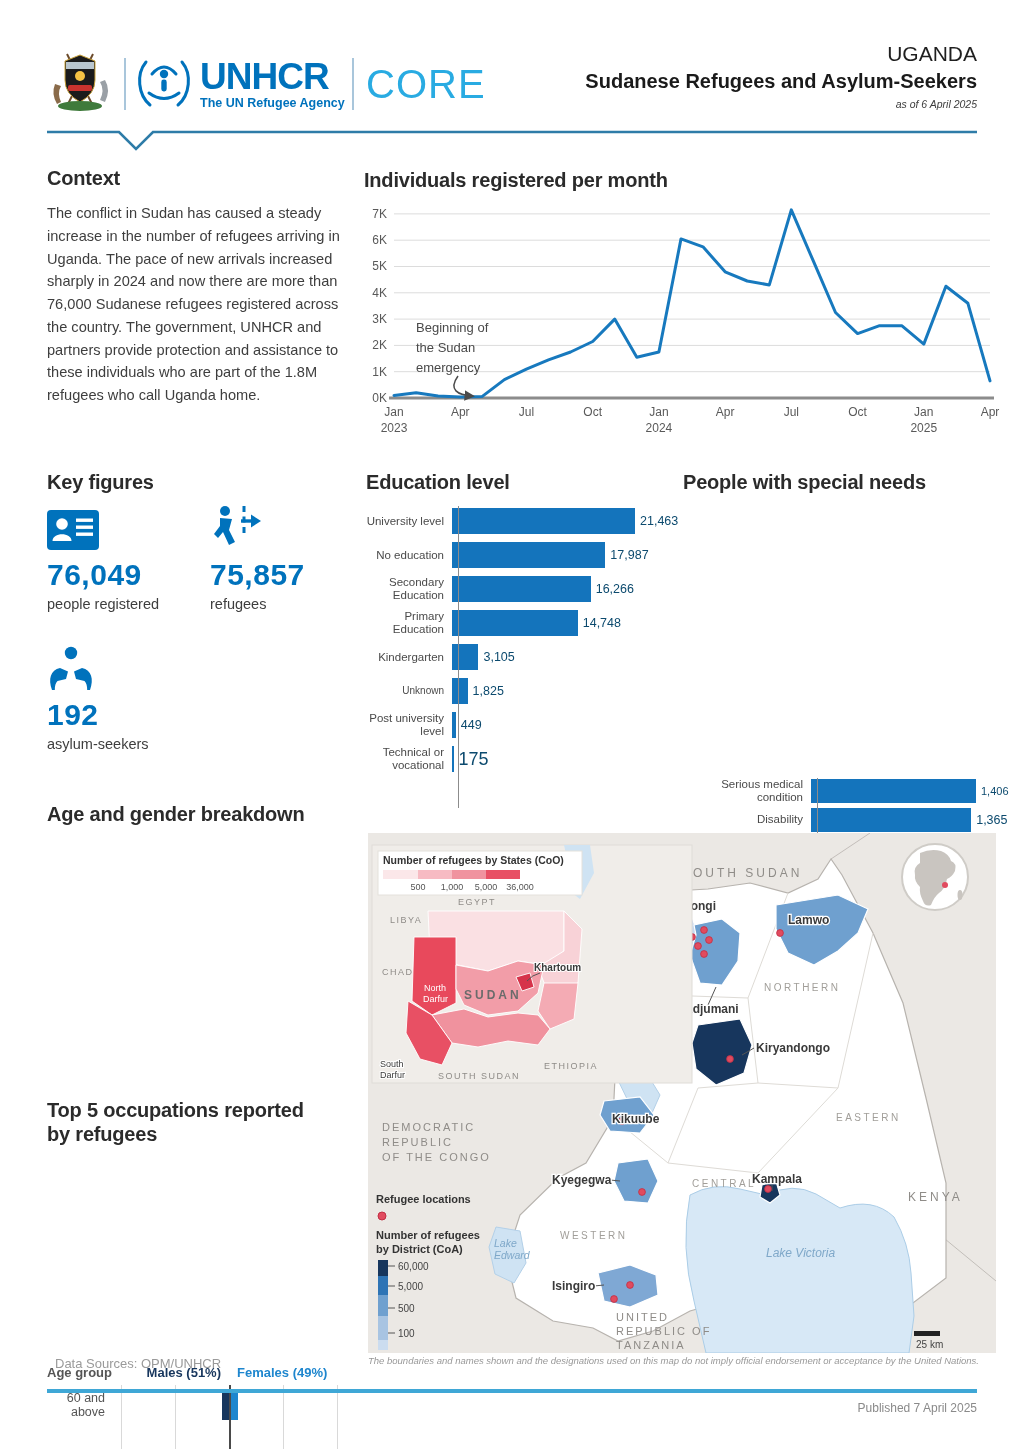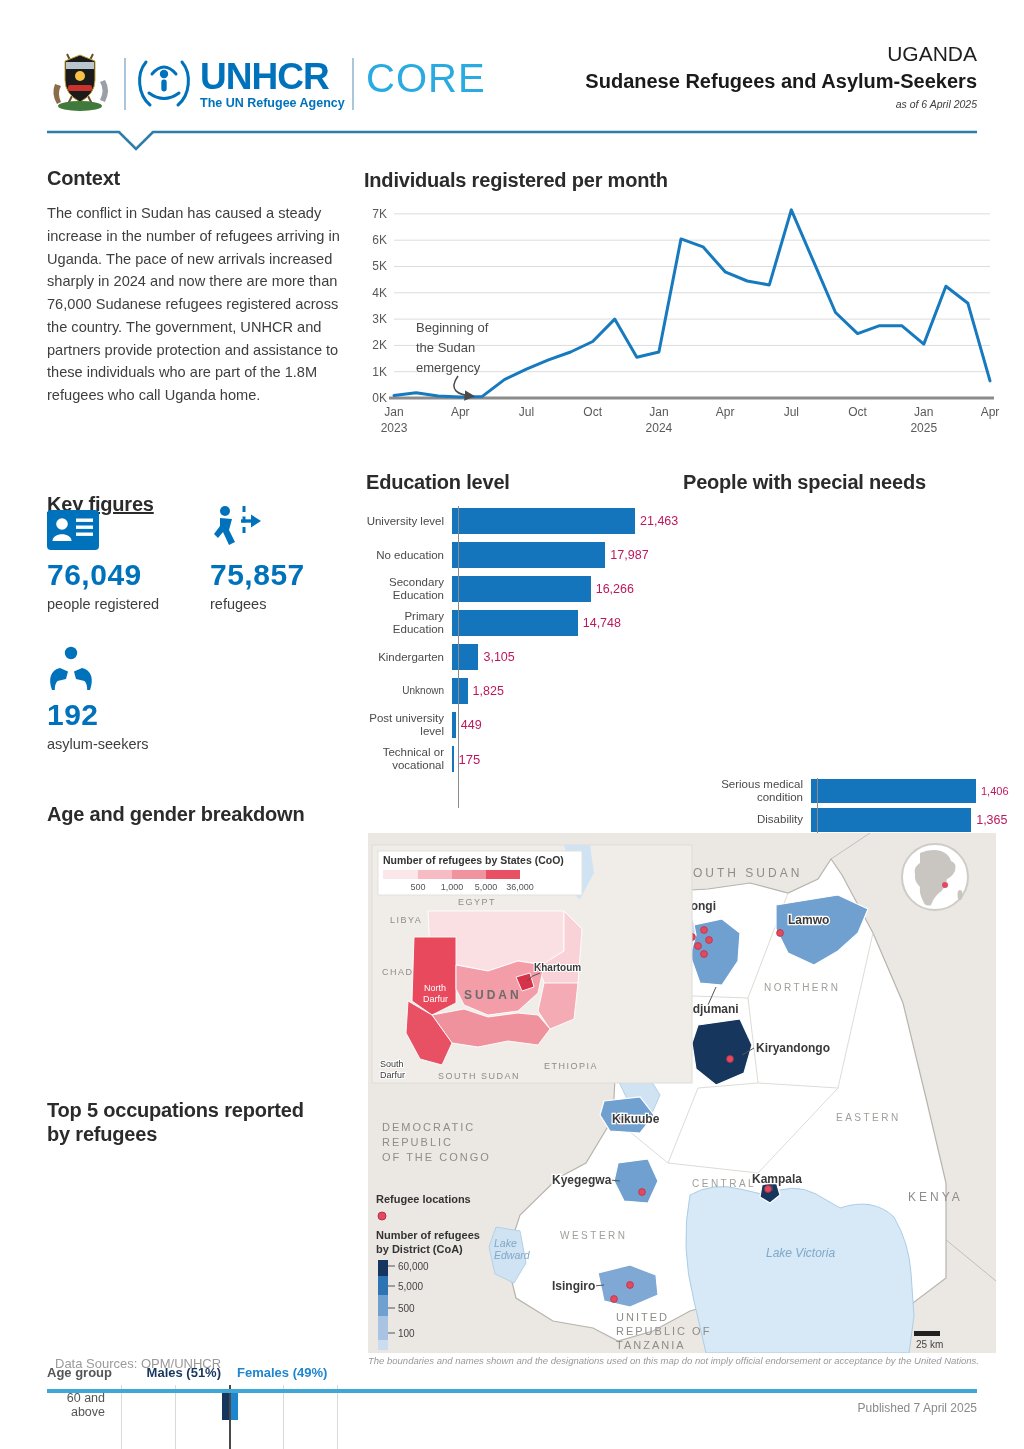--- a/index.html
+++ b/index.html
@@ -17,21 +17,21 @@
   .vdiv{width:2px;background:#A9C6DB;}
   
   .ctx-body{font-size:14.6px;line-height:1.56;color:#3e3e3e;margin-top:12px;}
   
   .kf-num{font-size:30px;font-weight:700;color:#0072BC;letter-spacing:.5px;}
   .kf-lab{font-size:14.5px;color:#3e3e3e;line-height:1.25;margin-top:3px;}
   .kf-icon{height:50px;display:flex;align-items:flex-end;margin-bottom:8px;}
   
   .hrow{display:flex;align-items:center;}
   .hlab{text-align:right;color:#4a4a4a;white-space:pre-line;line-height:1.12;box-sizing:border-box;flex:none;}
-  .hval{color:#be185d;white-space:nowrap;margin-left:5px;}
+  .hval{color:#0c4a6e;white-space:nowrap;margin-left:5px;}
   .hbar{flex:none;margin-left:1px;}
   svg text{font-family:"Liberation Sans",sans-serif;}
   .map-note{font-size:9.5px;font-style:italic;color:#999;line-height:1.35;}
   .sources{font-size:13px;color:#9a9a9a;}
   .ft-left{font-size:12.5px;color:#333;}
   .ft-left b{font-weight:700;}
   .ft-sep{color:#3FA7D6;font-weight:700;}
   .ft-mail{color:#90A6B8;}
   .ft-right{font-size:12px;color:#8a8a8a;text-align:right;}
 </style>
@@ -66,21 +66,21 @@
       </g>
       <circle cx="30" cy="22" r="4.2" fill="#0072BC"></circle>
       <rect x="27.3" y="27.5" width="5.4" height="12" rx="2.4" fill="#0072BC"></rect>
     </svg>
   </div>
   <div class="abs" style="left:200px;top:58px;">
     <div class="unhcr-word">UNHCR</div>
     <div class="unhcr-tag">The UN Refugee Agency</div>
   </div>
   <div class="abs vdiv" style="left:352px;top:58px;height:52px;"></div>
-  <div class="abs brand-core" style="left:366px;top:56px;">CORE</div>
+  <div class="abs brand-core" style="left:366px;top:62px;">CORE</div>
 
   <div class="abs" style="right:47px;top:42px;width:480px;">
     <div class="hdr-country">UGANDA</div>
     <div class="hdr-title">Sudanese Refugees and Asylum-Seekers</div>
     <div class="hdr-date">as of 6 April 2025</div>
   </div>
 
   <svg class="abs" style="left:47px;top:122px;" width="930" height="30">
     <path d="M0 10 L72 10 L89 27 L106 10 L930 10" stroke="#2E7CA8" stroke-width="2.6" fill="none"></path>
   </svg>
@@ -126,21 +126,21 @@
         <text x="563.7777777777778" y="224" text-anchor="middle" fill="#595959" font-size="12">Jan</text>
         <text x="563.7777777777778" y="240" text-anchor="middle" fill="#595959" font-size="12">2025</text>
         <text x="630" y="224" text-anchor="middle" fill="#595959" font-size="12">Apr</text>
         <polyline points="34.0,203.4 56.1,200.7 78.1,203.9 100.2,204.9 122.3,204.4 144.4,187.6 166.4,177.1 188.5,167.9 210.6,160.0 232.7,149.5 254.7,127.1 276.8,165.2 298.9,160.0 321.0,46.9 343.0,54.8 365.1,79.8 387.2,89.0 409.3,92.9 431.3,17.9 453.4,69.2 475.5,120.5 497.6,141.6 519.6,133.7 541.7,133.7 563.8,152.1 585.9,94.2 607.9,111.3 630.0,188.9" fill="none" stroke="#1779BE" stroke-width="3" stroke-linejoin="round" stroke-linecap="round"></polyline>
         <text x="56" y="140" fill="#4a4a4a" font-size="13">Beginning of</text>
         <text x="56" y="160" fill="#4a4a4a" font-size="13">the Sudan</text>
         <text x="56" y="180" fill="#4a4a4a" font-size="13">emergency</text>
         <path d="M 98 184 C 88 198 98 203 112 204" fill="none" stroke="#4a4a4a" stroke-width="1.5" marker-end="url(#ah)"></path>
       </svg></div>
 
-  <div class="abs sec-title" style="left:47px;top:492px;text-decoration:underline;">Key figures</div>
+  <div class="abs sec-title" style="left:47px;top:470px;">Key figures</div>
   <div class="abs" style="left:47px;top:500px;width:160px;">
     <div class="kf-icon">
       <svg width="52" height="40" viewBox="0 0 52 40">
           <rect width="52" height="40" rx="4" fill="#0072BC"></rect>
           <circle cx="15" cy="14" r="5.8" fill="#fff"></circle>
           <path d="M5.5 31 C5.5 22 24.5 22 24.5 31 Z" fill="#fff"></path>
           <rect x="29" y="8.5" width="17" height="3.4" fill="#fff"></rect>
           <rect x="29" y="15.5" width="17" height="3.4" fill="#fff"></rect>
           <rect x="29" y="22.5" width="17" height="3.4" fill="#fff"></rect>
         </svg>
@@ -209,21 +209,21 @@
       <div class="hrow" style="height: 34px;">
         <div class="hlab" style="width: 85px; padding-right: 7px; font-size: 11.5px;">Post university
 level</div>
         <div class="hbar" style="width: 3.82831px; height: 26px; background: rgb(20, 116, 188);"></div>
         <div class="hval" style="font-size: 12.5px;">449</div>
       </div>
       <div class="hrow" style="height: 34px;">
         <div class="hlab" style="width: 85px; padding-right: 7px; font-size: 11.5px;">Technical or
 vocational</div>
         <div class="hbar" style="width: 1.5px; height: 26px; background: rgb(20, 116, 188);"></div>
-        <div class="hval" style="font-size: 13px;">175</div>
+        <div class="hval" style="font-size: 18px;">175</div>
       </div>
     </div>
 
   <div class="abs sec-title" style="left:683px;top:470px;">People with special needs</div>
   <div class="abs" style="left: 680px; top: 504px; width: 342px; position: relative;">
       <div style="position: absolute; left: 137px; top: 2px; height: 257px; width: 1px; background: rgb(140, 140, 140);"></div>
       <div class="hrow" style="height: 29px;">
         <div class="hlab" style="width: 130px; padding-right: 7px; font-size: 11.5px;">Serious medical
 condition</div>
         <div class="hbar" style="width: 165px; height: 24px; background: rgb(20, 116, 188);"></div>

